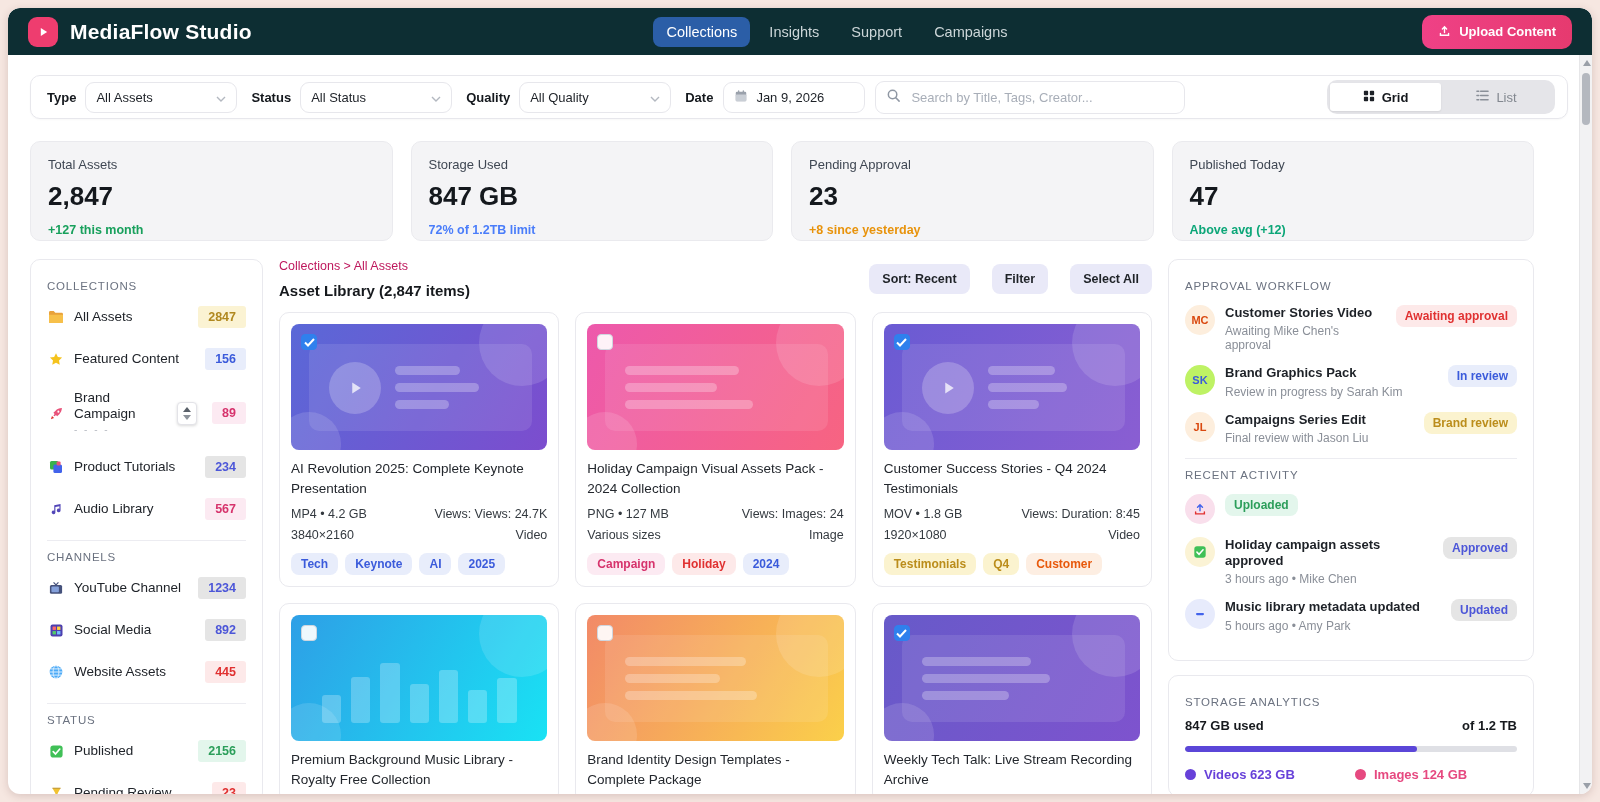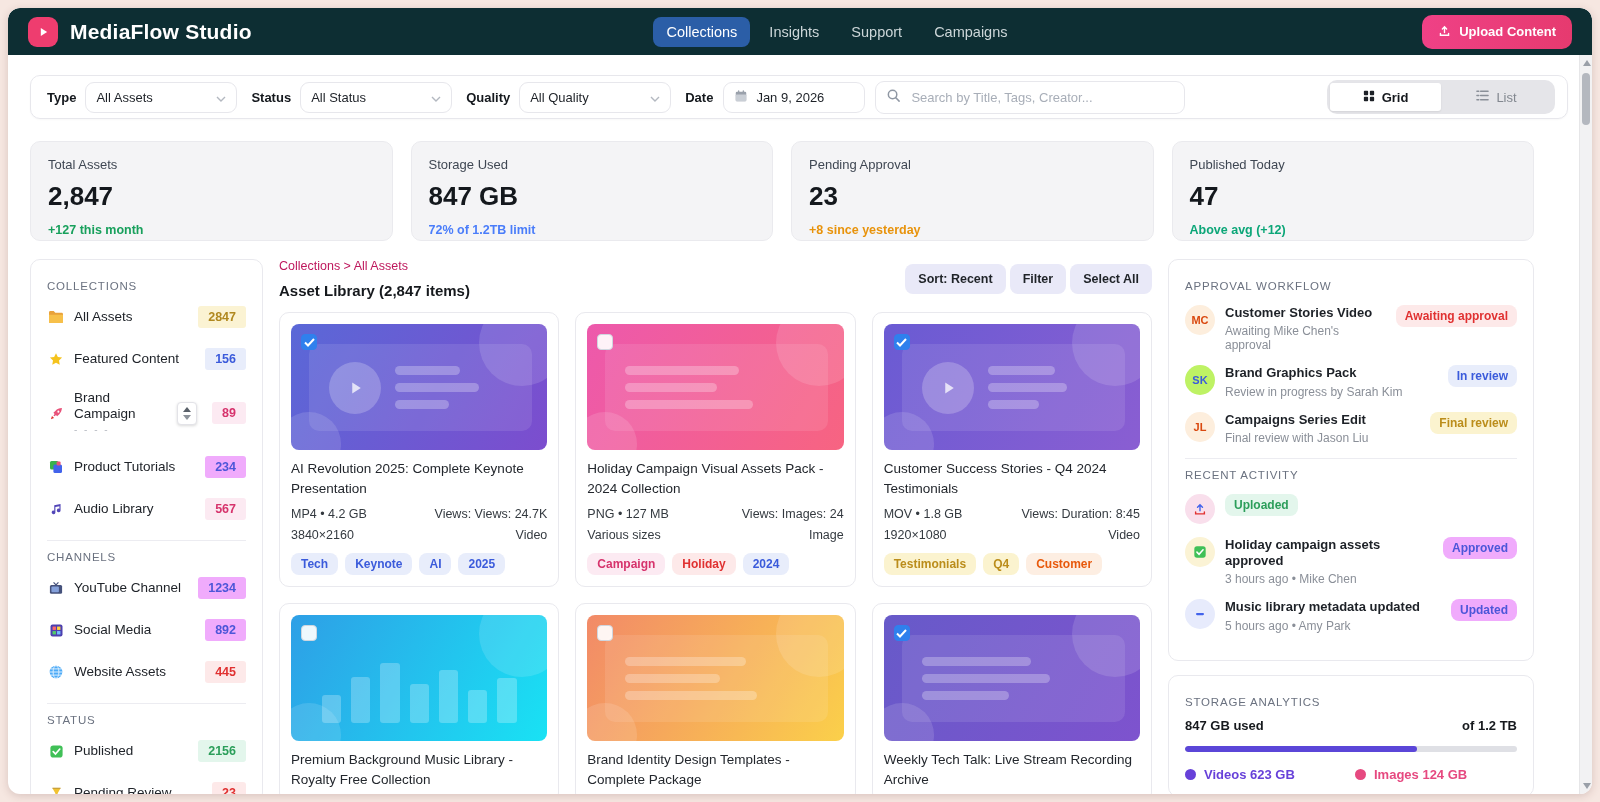--- a/index.html
+++ b/index.html
@@ -60,32 +60,32 @@
   .dashes{display:block;font-size:10px;color:#b9bdc4;letter-spacing:2px;margin-top:2px;}
   .cnt{padding:4px 10px;border-radius:3px;font-size:12.5px;font-weight:bold;flex:0 0 auto;}
   .sep{border:none;border-top:1px solid #ececf1;margin:10px 0;}
   .stepper{display:flex;flex-direction:column;align-items:center;gap:3px;background:#fff;
     border:1px solid #e3e3e8;border-radius:4px;box-shadow:0 1px 3px rgba(0,0,0,.15);padding:4px 5px;margin-right:6px;cursor:pointer;}
   .tri-up{width:0;height:0;border-left:4px solid transparent;border-right:4px solid transparent;border-bottom:5px solid #596069;}
   .tri-down{width:0;height:0;border-left:4px solid transparent;border-right:4px solid transparent;border-top:5px solid #8d939b;}
 
   .badge-amber{background:#fbf3d3;color:#b0881f;}
   .badge-blue{background:#e8edfb;color:#3b5bdb;}
-  .badge-indigo{background:#f0abfc;color:#4c56d8;}
+  .badge-indigo{background:#e5e5e5;color:#4c56d8;}
   .badge-pink{background:#fceaf2;color:#d6336c;}
   .badge-red{background:#fde9e9;color:#e03131;}
   .badge-green{background:#e3f6ec;color:#2b9e5a;}
   .badge-gold{background:#fbf3cf;color:#bb8d1b;}
   .badge-orange{background:#fdeee2;color:#e8590c;}
 
   
   .lib-head{display:flex;align-items:center;}
   .crumbs{font-size:12.5px;color:#be185d;}
   .lib-title{font-size:15px;font-weight:bold;color:#16191d;margin-top:9px;}
-  .toolbar{margin-left:auto;display:flex;gap:4px;}
+  .toolbar{margin-left:auto;display:flex;gap:22px;}
   .toolbtn{background:#e9e9f8;border:none;border-radius:8px;padding:8px 13px;font-size:12.5px;
     font-weight:bold;color:#1f2328;cursor:pointer;font-family:"Liberation Sans",sans-serif;}
   .cards{display:grid;grid-template-columns:repeat(3,1fr);gap:16px;margin-top:13px;}
   .card{background:#fff;border:1px solid #e9e9ee;border-radius:10px;padding:11px;cursor:pointer;}
   .thumb{position:relative;height:126px;border-radius:8px;overflow:hidden;margin-bottom:9px;}
   .deco{position:absolute;border-radius:50%;background:rgba(255,255,255,.13);}
   .d1{width:86px;height:86px;right:-18px;top:-24px;}
   .d2{width:64px;height:64px;left:-14px;bottom:-26px;}
   .tpanel{position:absolute;left:7%;right:6%;top:16%;bottom:15%;background:rgba(255,255,255,.10);
     border-radius:10px;display:flex;align-items:center;gap:14px;padding:0 20px;}
@@ -580,21 +580,21 @@
        <div class="wf-sub">Review in progress by Sarah Kim</div>
      </div>
      <span class="status-badge badge-blue">In review</span>
    </div>
               <div class="wf-item">
      <span class="avatar av-orange">JL</span>
      <div class="wf-txt">
        <div class="wf-title">Campaigns Series Edit</div>
        <div class="wf-sub">Final review with Jason Liu</div>
      </div>
-     <span class="status-badge badge-gold">Final review</span>
+     <span class="status-badge badge-gold">Brand review</span>
    </div>
             </div>
           <hr class="sep">
           <div class="sec-title">RECENT ACTIVITY</div>
           <div id="activity-list">
               <div class="wf-item">
      <span class="icirc icobg-pink">
                   <svg width="14" height="14" viewBox="0 0 16 16">
                     <path d="M8 10V3.4M5.2 6L8 3.2 10.8 6" stroke="#4263eb" stroke-width="1.6" fill="none" stroke-linecap="round"></path>
                     <path d="M3 11.4v2.2h10v-2.2" stroke="#e03131" stroke-width="1.6" fill="none" stroke-linecap="round"></path>

